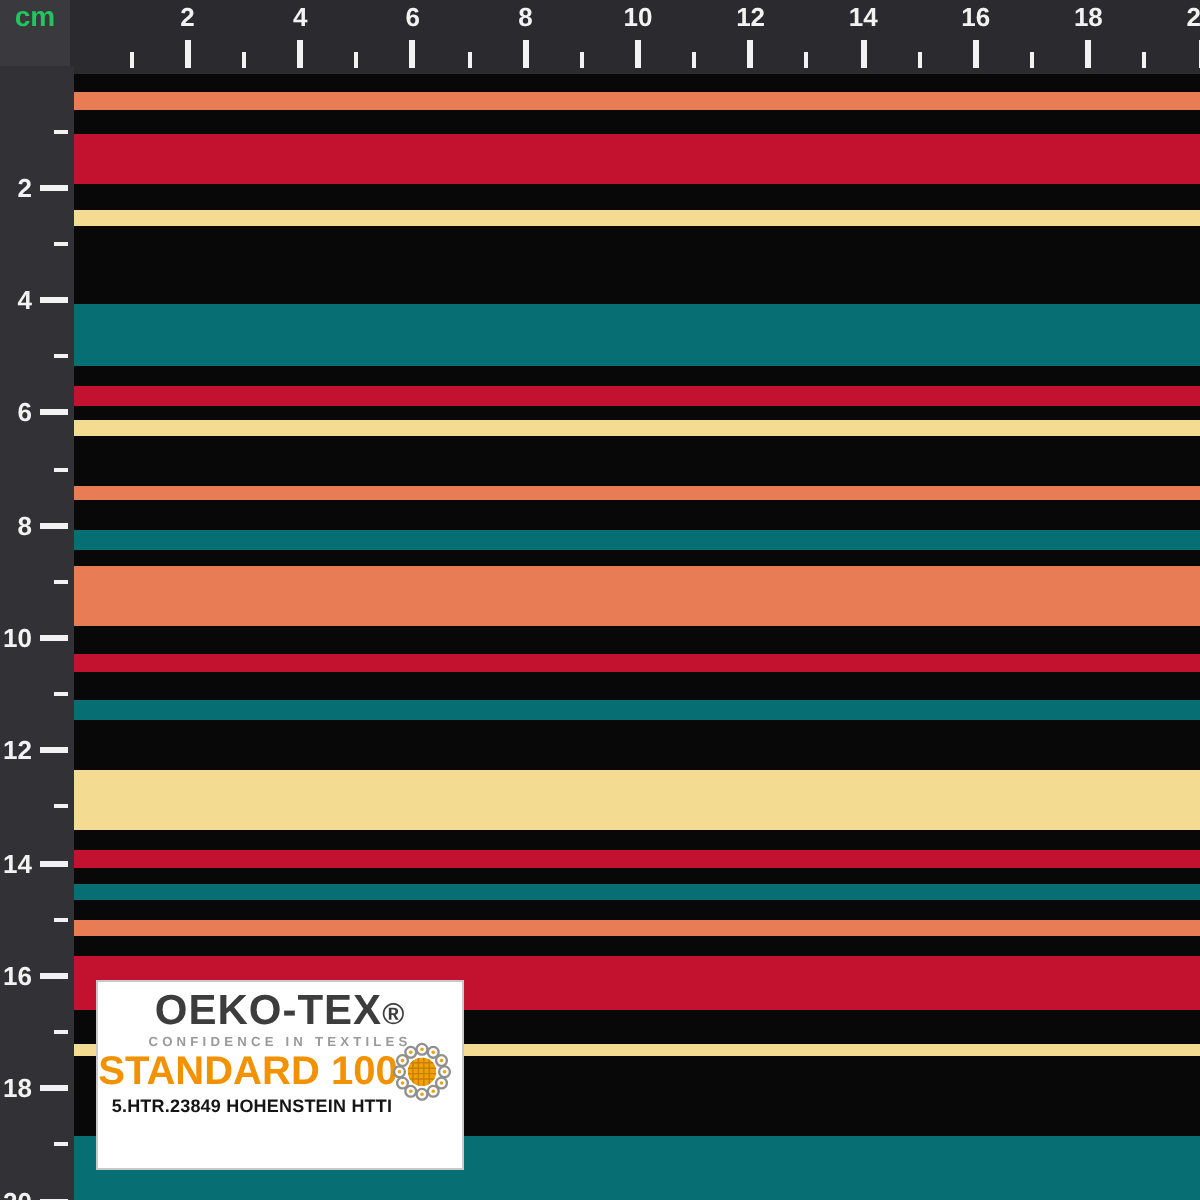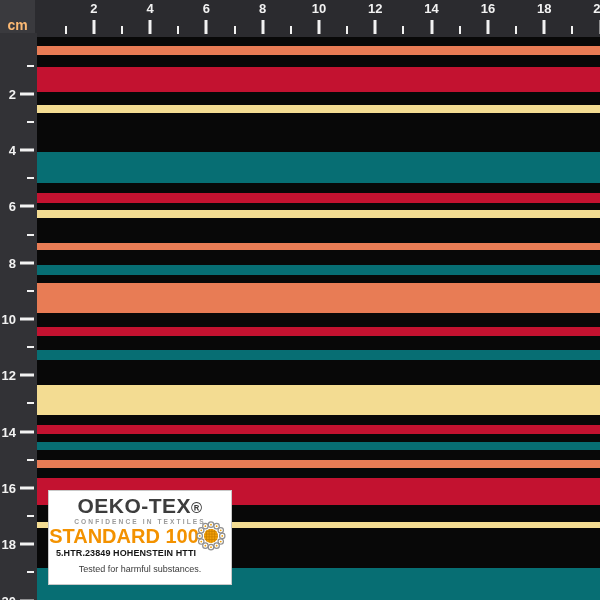--- a/index.html
+++ b/index.html
@@ -15,21 +15,21 @@
   .htick{position:absolute;bottom:3px;width:2px;height:8px;background:var(--tick);transform:translateX(-50%);}
   .htick.major{width:3px;height:14px;}
   .hlabel{position:absolute;top:2px;transform:translateX(-50%);color:var(--tick);font-size:13px;font-weight:bold;line-height:1;}
 
   #ruler-left{position:absolute;left:0;top:33px;width:37px;height:567px;background:var(--ruler-left-bg);}
   .vtick{position:absolute;right:3px;height:2px;width:7px;background:var(--tick);transform:translateY(-50%);}
   .vtick.major{height:3px;width:14px;}
   .vlabel{position:absolute;right:21px;transform:translateY(-50%);color:var(--tick);font-size:13px;font-weight:bold;line-height:1;}
 
   #unit-box{position:absolute;left:0;top:0;width:35px;height:33px;background:var(--unit-bg);
-    color:#fdba74;font-size:14px;font-weight:bold;display:flex;align-items:flex-end;justify-content:center;}
+    color:#22c55e;font-size:14px;font-weight:bold;display:flex;align-items:flex-start;justify-content:center;}
 
   #cert{position:absolute;left:48px;top:490px;width:184px;height:95px;background:#ffffff;
     border:1px solid #c9c9c9;box-sizing:border-box;text-align:center;overflow:hidden;}
   .brand{font-size:21px;font-weight:bold;letter-spacing:0.5px;line-height:1;margin-top:4px;}
   .brand .reg{font-size:15px;font-weight:bold;}
   .tagline{font-size:6.6px;letter-spacing:2.1px;font-weight:bold;color:#9a9a9a;margin-top:2px;}
   .standard{font-size:20px;font-weight:bold;line-height:1.05;margin-top:1px;padding-right:32px;}
   .cert-num{font-size:9px;font-weight:bold;color:#151515;margin-top:1px;padding-right:28px;letter-spacing:0.1px;}
   .note{font-size:9px;color:#3a3a3a;margin-top:6px;}
   .web{font-size:9px;color:#3a3a3a;margin-top:1px;}
@@ -145,21 +145,20 @@
   <span>cm</span>
 </div>
 
 <div id="cert">
   <div class="brand" style="color: rgb(61, 61, 61); text-align: center;">
     <span>OEKO-TEX</span><span class="reg">®</span>
   </div>
   <div class="tagline">CONFIDENCE IN TEXTILES</div>
   <div class="standard" style="color: rgb(243, 146, 0);">STANDARD 100</div>
   <div class="cert-num">5.HTR.23849 HOHENSTEIN HTTI</div>
-  <div class="note">Tested for harmful substances.</div>
 
   <svg class="flower" viewBox="0 0 40 42">
     <defs>
       <clipPath id="ballclip">
           <circle cx="20" cy="22" r="8"></circle>
         </clipPath>
     </defs>
     <g id="petals">
         <circle cx="20" cy="9.5" r="3" fill="#ffffff" stroke="#8f8f8f" stroke-width="1.3"></circle>
         <circle cx="20" cy="9.5" r="1" fill="#f2a007"></circle>

